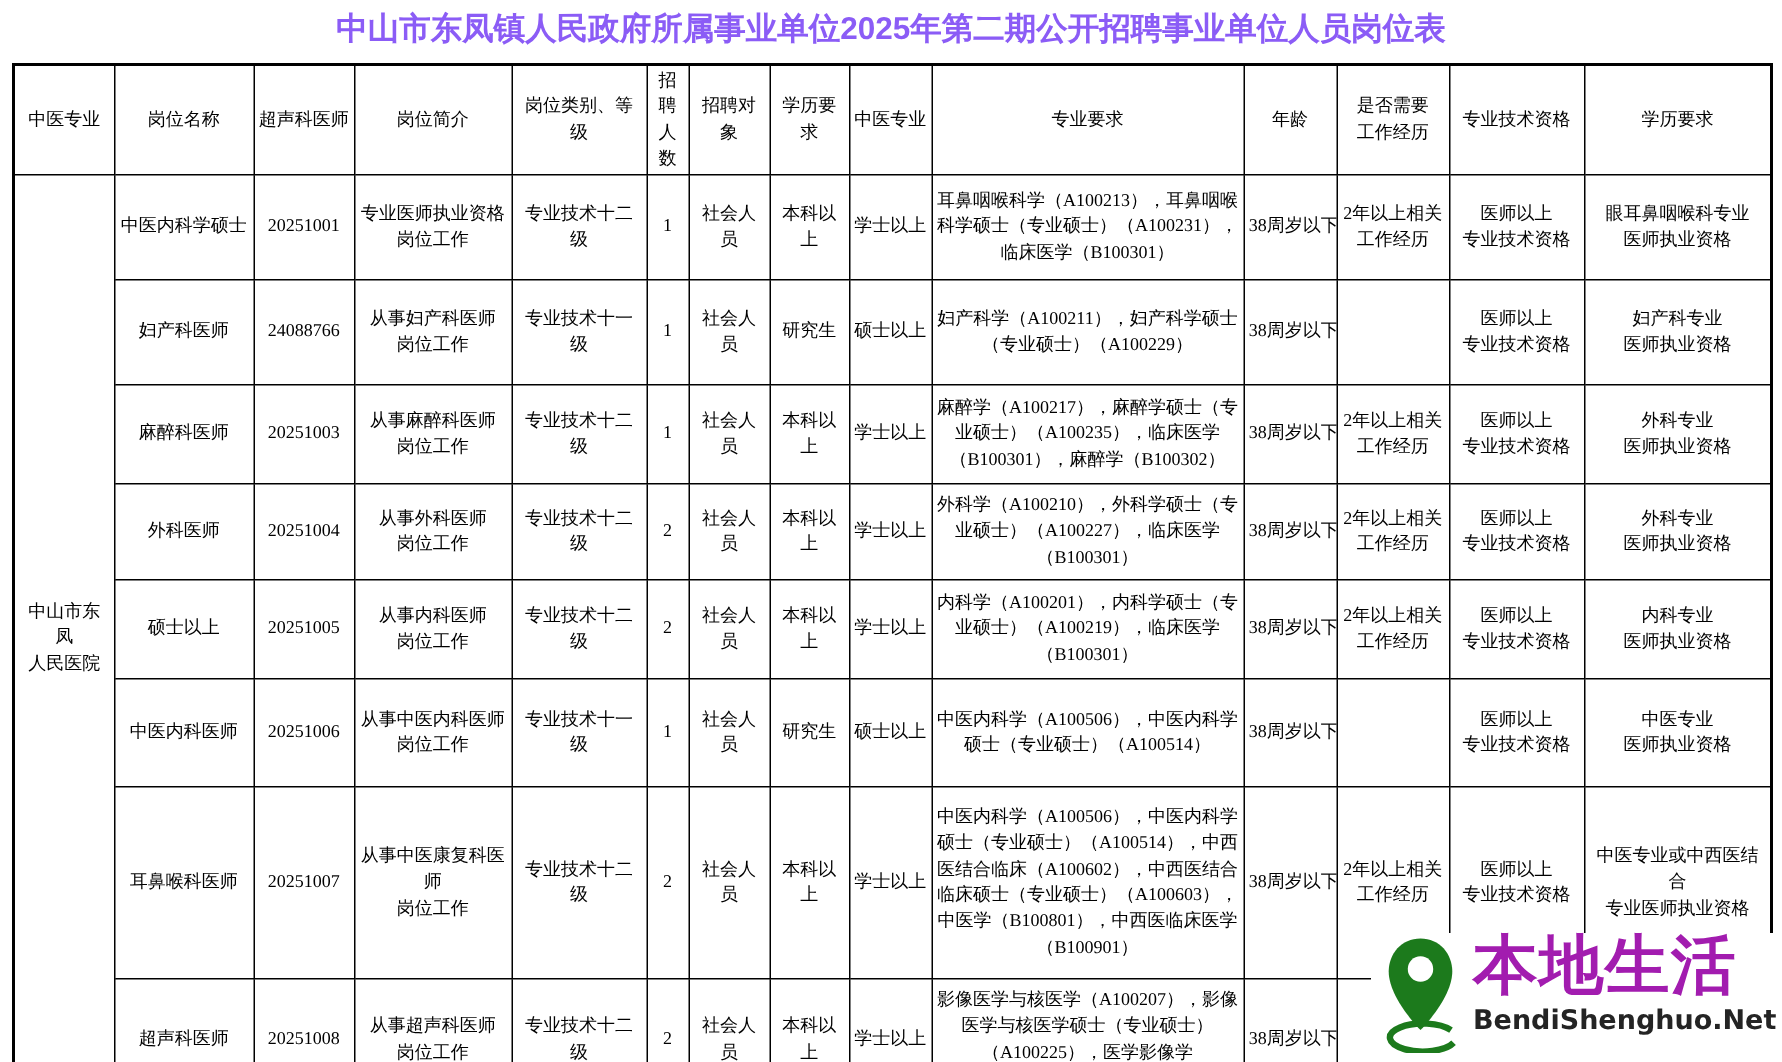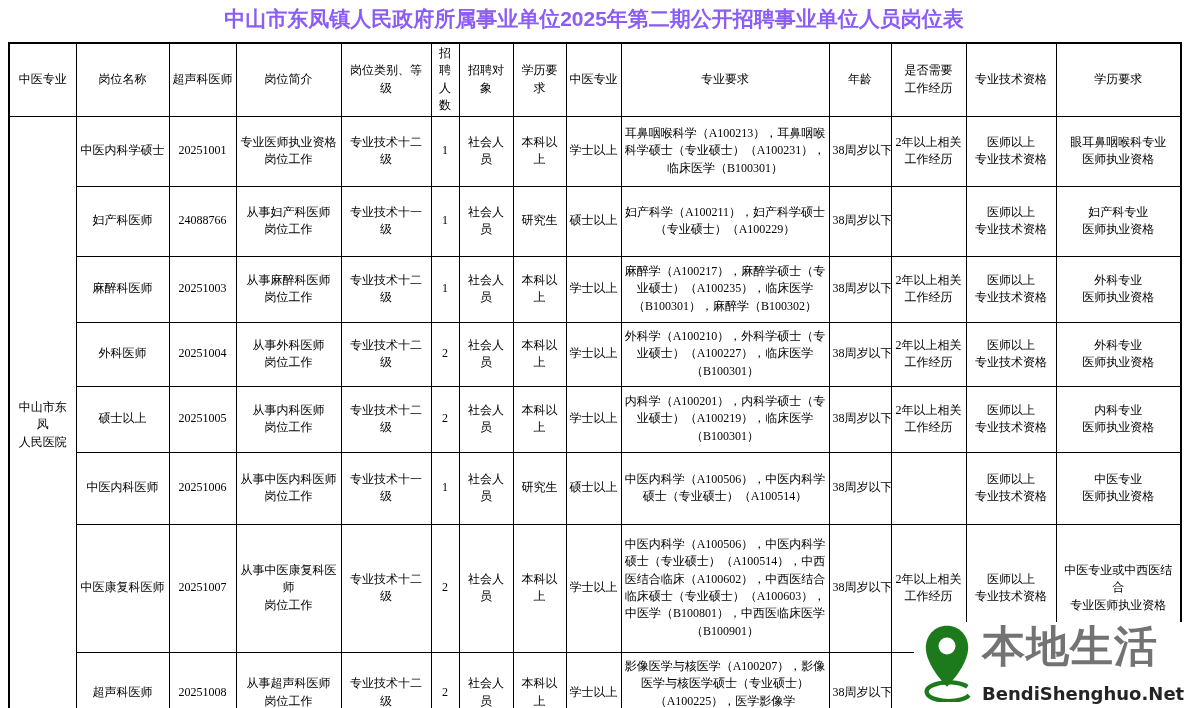--- a/index.html
+++ b/index.html
@@ -39,29 +39,29 @@
 
   .watermark {
     position:absolute; right:4px; bottom:0;
     width:262px; height:82px;
     display:flex; align-items:flex-start; gap:8px;
     background:#ffffff; padding:2px 2px 2px 6px;
   }
   .pin-wrap { width:54px; height:78px; flex:none; }
   .wm-text { display:flex; flex-direction:column; }
   .wm-brand {
-    font-family:Liberation Serif, serif;
+    font-family:Liberation Mono, monospace;
     font-weight:bold; font-size:43px; line-height:1.05;
-    color:#737373; letter-spacing:1px;
+    color:#a21caf; letter-spacing:1px;
     text-shadow:1px 1px 0 #fff;
   }
   .wm-domain {
     font-family:"DejaVu Sans","Liberation Sans",sans-serif;
     font-weight:bold; font-size:18px; line-height:1;
-    color:#242424; align-self:flex-end; margin-top:16px;
+    color:#242424; align-self:flex-end; margin-top:3px;
   }
 </style>
 </head>
 <body>
 
 <div class="page-title">中山市东凤镇人民政府所属事业单位2025年第二期公开招聘事业单位人员岗位表</div>
 
 <table class="job-table">
   <colgroup>
     <col style="width:67px">
@@ -208,21 +208,21 @@
       <td>硕士以上</td>
       <td>中医内科学（A100506），中医内科学硕士（专业硕士）（A100514）</td>
       <td class="nowrap">38周岁以下</td>
       <td></td>
       <td>医师以上
 专业技术资格</td>
       <td>中医专业
 医师执业资格</td>
     </tr>
     <tr class="r7">
-      <td>中医康复科医师</td>
+      <td>耳鼻喉科医师</td>
       <td>20251007</td>
       <td>从事中医康复科医师
 岗位工作</td>
       <td>专业技术十二级</td>
       <td>2</td>
       <td>社会人员</td>
       <td>本科以上</td>
       <td>学士以上</td>
       <td>中医内科学（A100506），中医内科学硕士（专业硕士）（A100514），中西医结合临床（A100602），中西医结合临床硕士（专业硕士）（A100603），中医学（B100801），中西医临床医学（B100901）</td>
       <td class="nowrap">38周岁以下</td>

